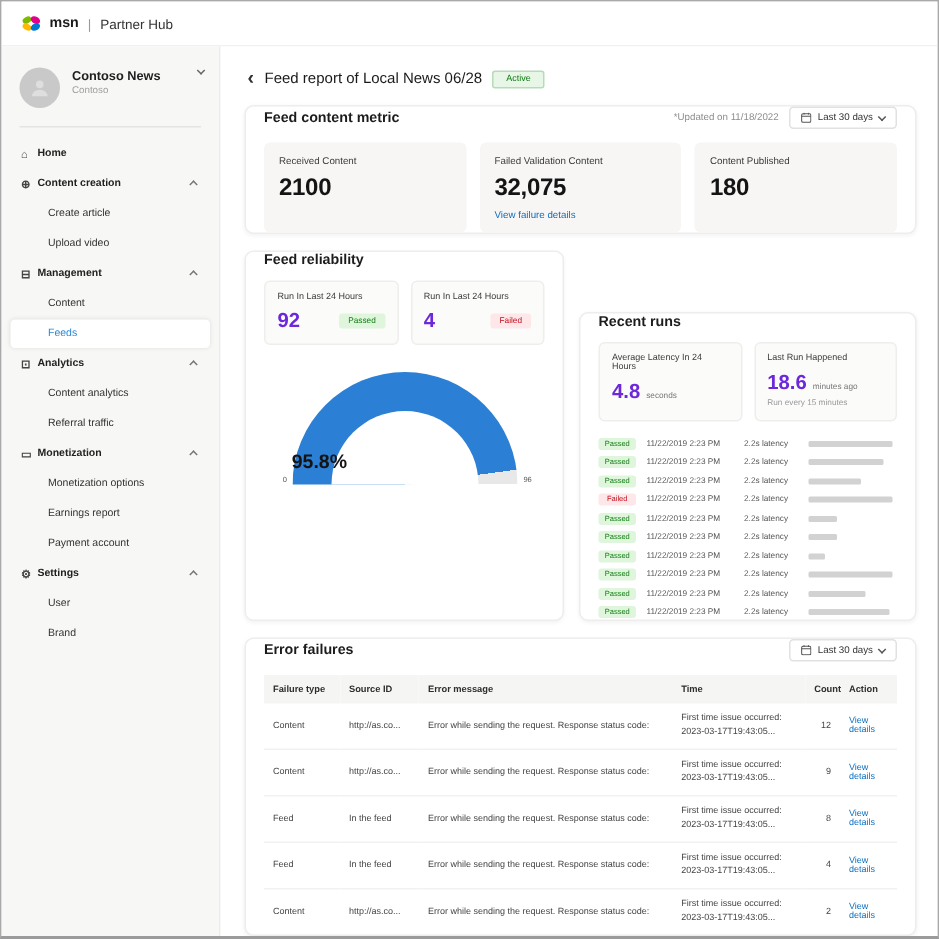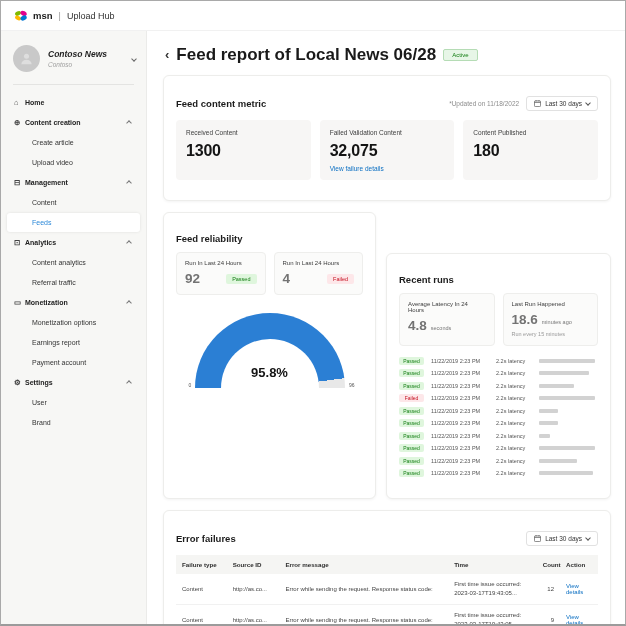--- a/index.html
+++ b/index.html
@@ -15,21 +15,21 @@
   
   .topbar { height: 30px; display: flex; align-items: center; padding: 0 13px; gap: 5px; background: #fff; border-bottom: 1px solid #f1f1f1; }
   .brand { font-size: 9.5px; font-weight: bold; color: #1b1b1b; }
   .brand-sep { font-size: 9px; color: #9a9a9a; margin: 0 1px; }
   .app-name { font-size: 9px; color: #333; }
   
   .layout { display: flex; height: 594px; }
   .sidebar { width: 146px; flex: 0 0 146px; background: #f7f7f5; border-right: 1px solid #ebebe9; padding: 6px 0 0; }
   .main { flex: 1; padding: 8px 14px 0 16px; overflow: hidden; background: #fff; }
   
-  .profile { display: flex; align-items: center; gap: 8px; padding: 8px 10px 6px 12px; cursor: pointer; font-style: italic; }
+  .profile { display: flex; gap: 8px; padding: 8px 10px 6px 12px; cursor: pointer; }
   .avatar { width: 27px; height: 27px; border-radius: 50%; background: #c9c9c9; display: flex; align-items: center; justify-content: center; flex: 0 0 27px; }
   .profile-meta { flex: 1; min-width: 0; }
   .profile-name { font-size: 8.5px; font-weight: bold; color: #1f1f1f; }
   .profile-org { font-size: 6.5px; color: #a0a0a0; margin-top: 2px; }
   .chev { width: 4px; height: 4px; border-right: 1px solid #666; border-bottom: 1px solid #666; display: inline-block; }
   .chev.down { transform: rotate(45deg); }
   .chev.up { transform: rotate(-135deg); }
   .side-divider { height: 1px; background: #e4e4e2; margin: 6px 12px 8px; }
   .nav { display: flex; flex-direction: column; gap: 1px; }
   .nav-item { display: flex; align-items: center; height: 19px; margin: 0 6px; padding: 0 7px; border-radius: 3px; font-size: 7px; color: #333; cursor: pointer; }
@@ -37,56 +37,56 @@
   .nav-item .nav-label { flex: 1; }
   .nav-item .chev { visibility: hidden; margin-right: 2px; border-color: #777; }
   .nav-item.group { font-weight: bold; color: #222; }
   .nav-item.top { font-weight: bold; color: #222; }
   .nav-item.group .chev { visibility: visible; }
   .nav-item.sub { padding-left: 25px; }
   .nav-item.selected { background: #fff; color: #2b88d8; box-shadow: 0 0 3px rgba(0,0,0,.10); }
   
   .page-header { display: flex; align-items: center; gap: 7px; margin: 6px 0 10px 2px; }
   .back-btn { font-size: 13px; color: #333; font-weight: bold; line-height: 1; cursor: pointer; padding-bottom: 2px; }
-  .page-title { font-size: 17px; font-weight: bold; color: #1a1a1a; }
+  .page-title { font-size: 10px; font-weight: normal; color: #1a1a1a; }
   .badge-active { font-size: 6px; color: #107c10; background: #e7f6e7; border: 1px solid #b5dcb5; border-radius: 2px; padding: 2px 8px; }
   
-  .card { background: #fff; border: 1px solid #ededeb; border-radius: 6px; box-shadow: 0 1px 3px rgba(0,0,0,.05); padding: 20px 12px; margin-bottom: 11px; }
+  .card { background: #fff; border: 1px solid #ededeb; border-radius: 6px; box-shadow: 0 1px 3px rgba(0,0,0,.05); padding: 0 12px; margin-bottom: 11px; }
   .card-head { display: flex; align-items: center; justify-content: space-between; }
   .card-title { font-size: 9.5px; font-weight: bold; color: #1c1c1c; }
   .head-right { display: flex; align-items: center; gap: 7px; }
   .updated-note { font-size: 6.5px; color: #8d8d8d; }
   .dropdown { display: flex; align-items: center; gap: 4px; border: 1px solid #e1e1e1; border-radius: 3px; background: #fff; padding: 3px 7px; font-size: 6.5px; color: #333; cursor: pointer; }
   .dropdown .chev { border-color: #555; margin-top: -1px; }
   
   .metrics-row { display: flex; gap: 9px; margin-top: 9px; }
   .metric-box { flex: 1; background: #f7f6f5; border-radius: 4px; padding: 9px 10px 8px; min-height: 56px; }
   .metric-label { font-size: 6.5px; color: #3c3c3c; }
   .metric-value { font-size: 16px; font-weight: bold; color: #141414; margin-top: 6px; letter-spacing: -0.2px; }
   .metric-link { font-size: 6.5px; color: #0b6fc2; margin-top: 5px; cursor: pointer; }
   
   .two-col { display: flex; gap: 10px; align-items: stretch; }
   .card-reliability { flex: 0 0 213px; width: 213px; margin-bottom: 11px; }
   .card-runs { flex: 1; margin-bottom: 11px; margin-top: 41px; }
   .stat-row { display: flex; gap: 8px; margin-top: 8px; }
   .stat-box { flex: 1; background: #fbfbfa; border: 1px solid #eeeeec; border-radius: 4px; padding: 7px 8px 8px; }
   .stat-label { font-size: 6px; color: #3c3c3c; }
   .stat-line { display: flex; align-items: center; justify-content: space-between; margin-top: 5px; }
-  .stat-value { font-size: 13.5px; font-weight: bold; color: #737373; }
+  .stat-value { font-size: 13.5px; font-weight: bold; color: #6d28d9; }
   .stat-unit { font-size: 5.5px; color: #777; margin-left: 4px; }
   .stat-note { font-size: 5.5px; color: #999; margin-top: 4px; }
   .pill { font-size: 5.5px; border-radius: 2px; padding: 2px 6px; }
   .pill.passed { background: #dff6dd; color: #107c10; }
   .pill.failed { background: #fde7e9; color: #c50f1f; }
   
   .gauge-wrap { position: relative; width: 150px; height: 88px; margin: 18px auto 2px; }
   .gauge-arc { position: absolute; left: 0; top: 0; width: 150px; height: 75px; overflow: hidden; }
   .gauge-fill { width: 150px; height: 150px; border-radius: 50%; }
   .gauge-hole { position: absolute; left: 26px; top: 26px; width: 98px; height: 98px; background: #fff; border-radius: 50%; }
-  .gauge-value { position: absolute; width: 100%; top: 52px; text-align: center; font-size: 13px; font-weight: bold; color: #141414; }
+  .gauge-value { position: absolute; width: 100%; top: 52px; text-align: left; font-size: 13px; font-weight: bold; color: #141414; }
   .gauge-min { position: absolute; left: -6px; top: 69px; font-size: 5px; color: #555; }
   .gauge-max { position: absolute; right: -10px; top: 69px; font-size: 5px; color: #555; }
   
   .runs-list { margin-top: 10px; display: flex; flex-direction: column; gap: 3.5px; }
   .run-row { display: flex; align-items: center; gap: 7px; height: 9px; }
   .run-pill { font-size: 5px; border-radius: 2px; padding: 1px 0; width: 25px; text-align: center; flex: 0 0 25px; }
   .run-pill.passed { background: #dff6dd; color: #107c10; }
   .run-pill.failed { background: #fde7e9; color: #c50f1f; }
   .run-time { font-size: 5.5px; color: #555; width: 58px; flex: 0 0 58px; }
   .run-latency { font-size: 5.5px; color: #555; width: 36px; flex: 0 0 36px; }
@@ -109,21 +109,21 @@
   <span style="display:flex;align-items:center;">
     <svg width="14" height="12" viewBox="0 0 14 12">
       <ellipse cx="4" cy="3.4" rx="3.1" ry="2.1" fill="#7fba00" transform="rotate(-28 4 3.4)"></ellipse>
       <ellipse cx="4" cy="8" rx="3.1" ry="2.1" fill="#ffb900" transform="rotate(28 4 8)"></ellipse>
       <ellipse cx="9.6" cy="3.4" rx="3.3" ry="2.3" fill="#e3008c" transform="rotate(28 9.6 3.4)"></ellipse>
       <ellipse cx="9.6" cy="8" rx="3.3" ry="2.3" fill="#0078d4" transform="rotate(-28 9.6 8)"></ellipse>
     </svg>
   </span>
   <span class="brand">msn</span>
   <span class="brand-sep">|</span>
-  <span class="app-name">Upload Hub</span>
+  <span class="app-name">Partner Hub</span>
 </div>
 
 <div class="layout">
 
   <div class="sidebar">
     <div class="profile">
       <div class="avatar">
         <svg width="15" height="15" viewBox="0 0 16 16">
           <circle cx="8" cy="5.6" r="2.7" fill="#dedede"></circle>
           <path d="M2.5 14 a5.5 4.6 0 0 1 11 0 z" fill="#dedede"></path>
@@ -267,21 +267,21 @@
             <span>Last 30 days</span>
             <span class="chev down"></span>
           </span>
         </span>
       </div>
       <div class="metrics-row">
 
 
           <div class="metric-box">
             <div class="metric-label">Received Content</div>
-            <div class="metric-value">1300</div>
+            <div class="metric-value">2100</div>
 
           </div>
 
           <div class="metric-box">
             <div class="metric-label">Failed Validation Content</div>
             <div class="metric-value">32,075</div>
             <div class="metric-link link">View failure details</div>
           </div>
 
           <div class="metric-box">

